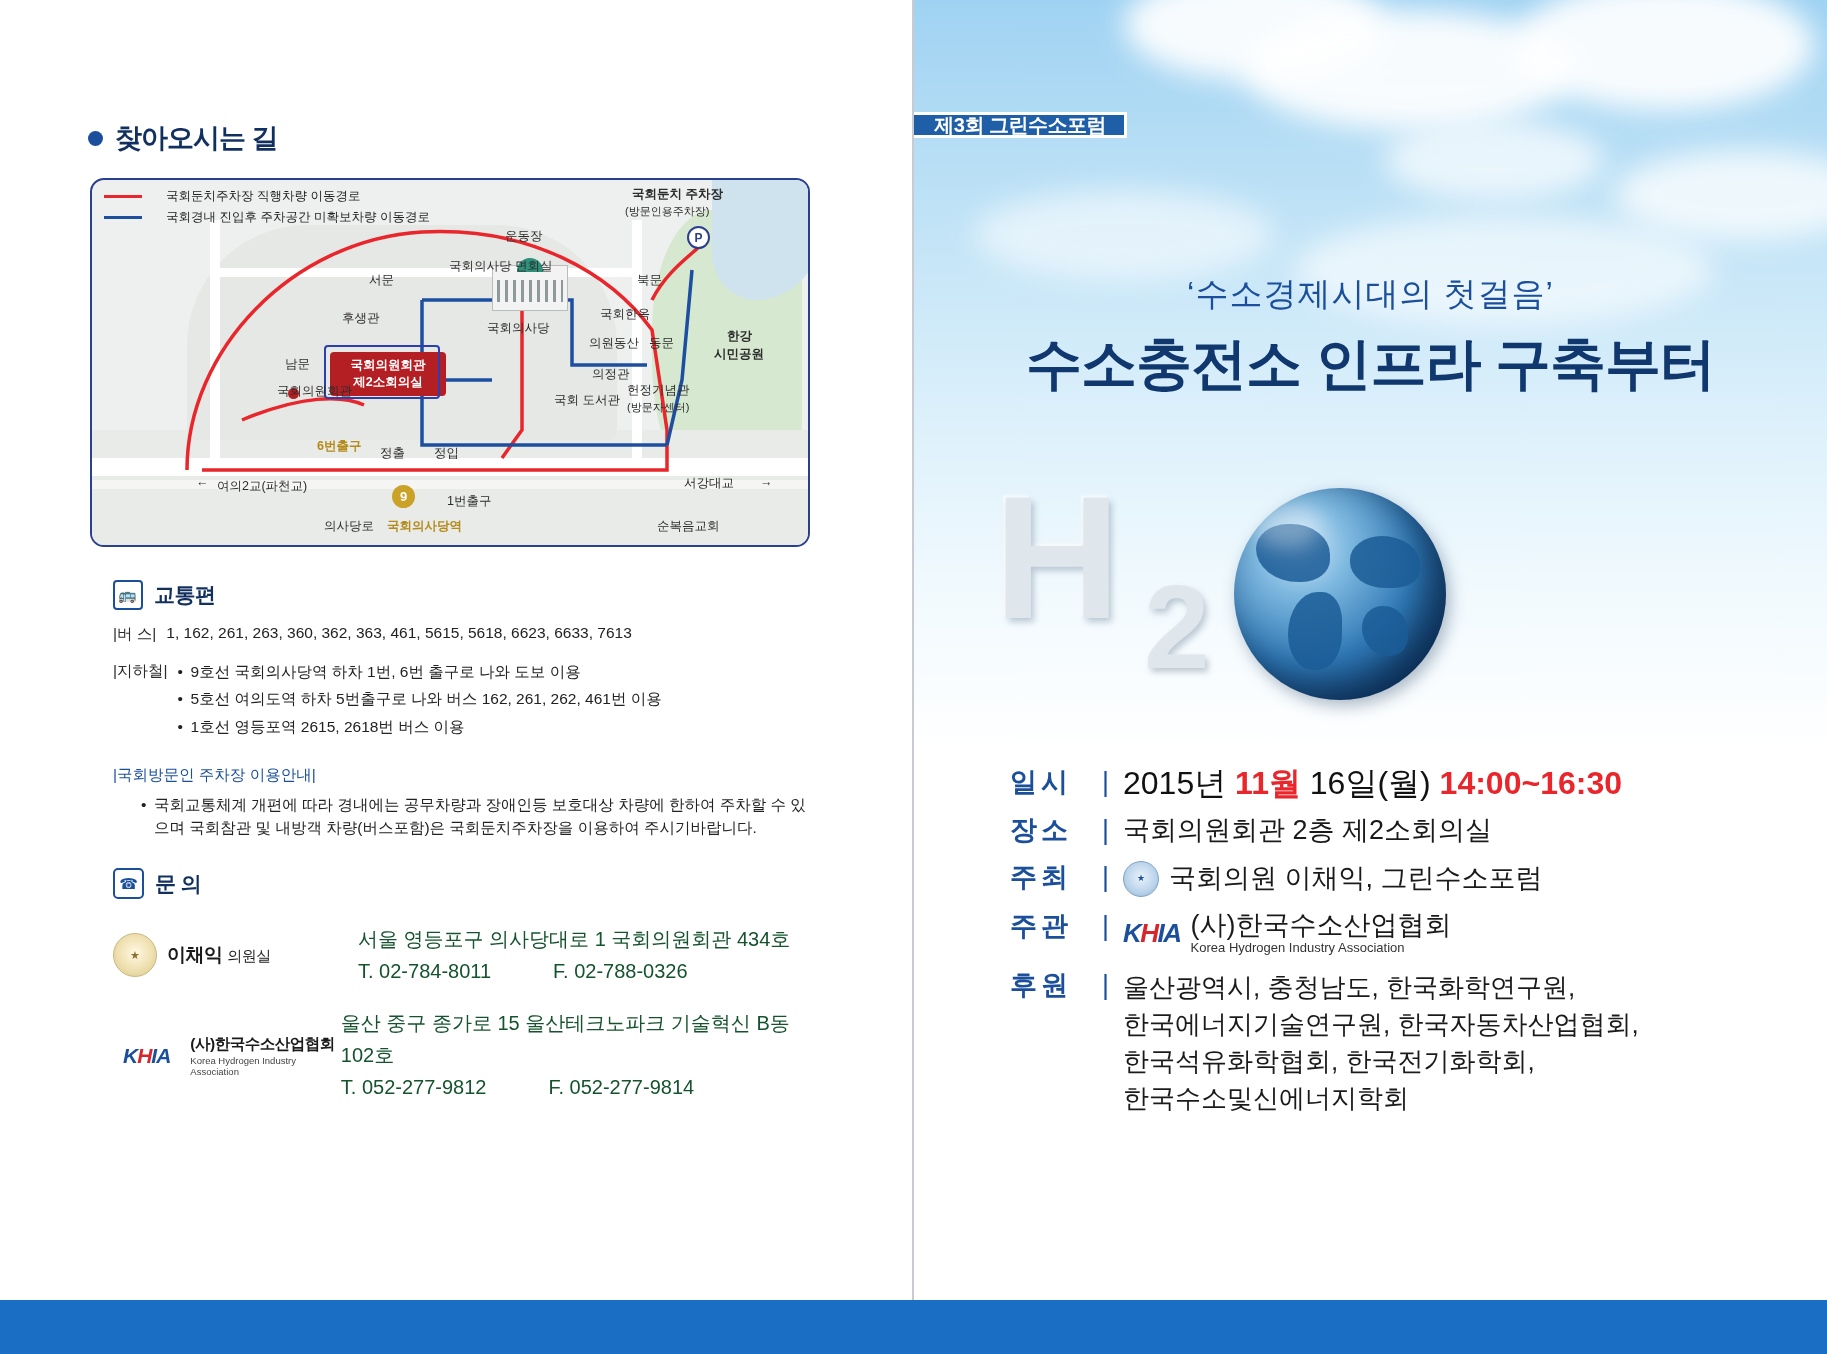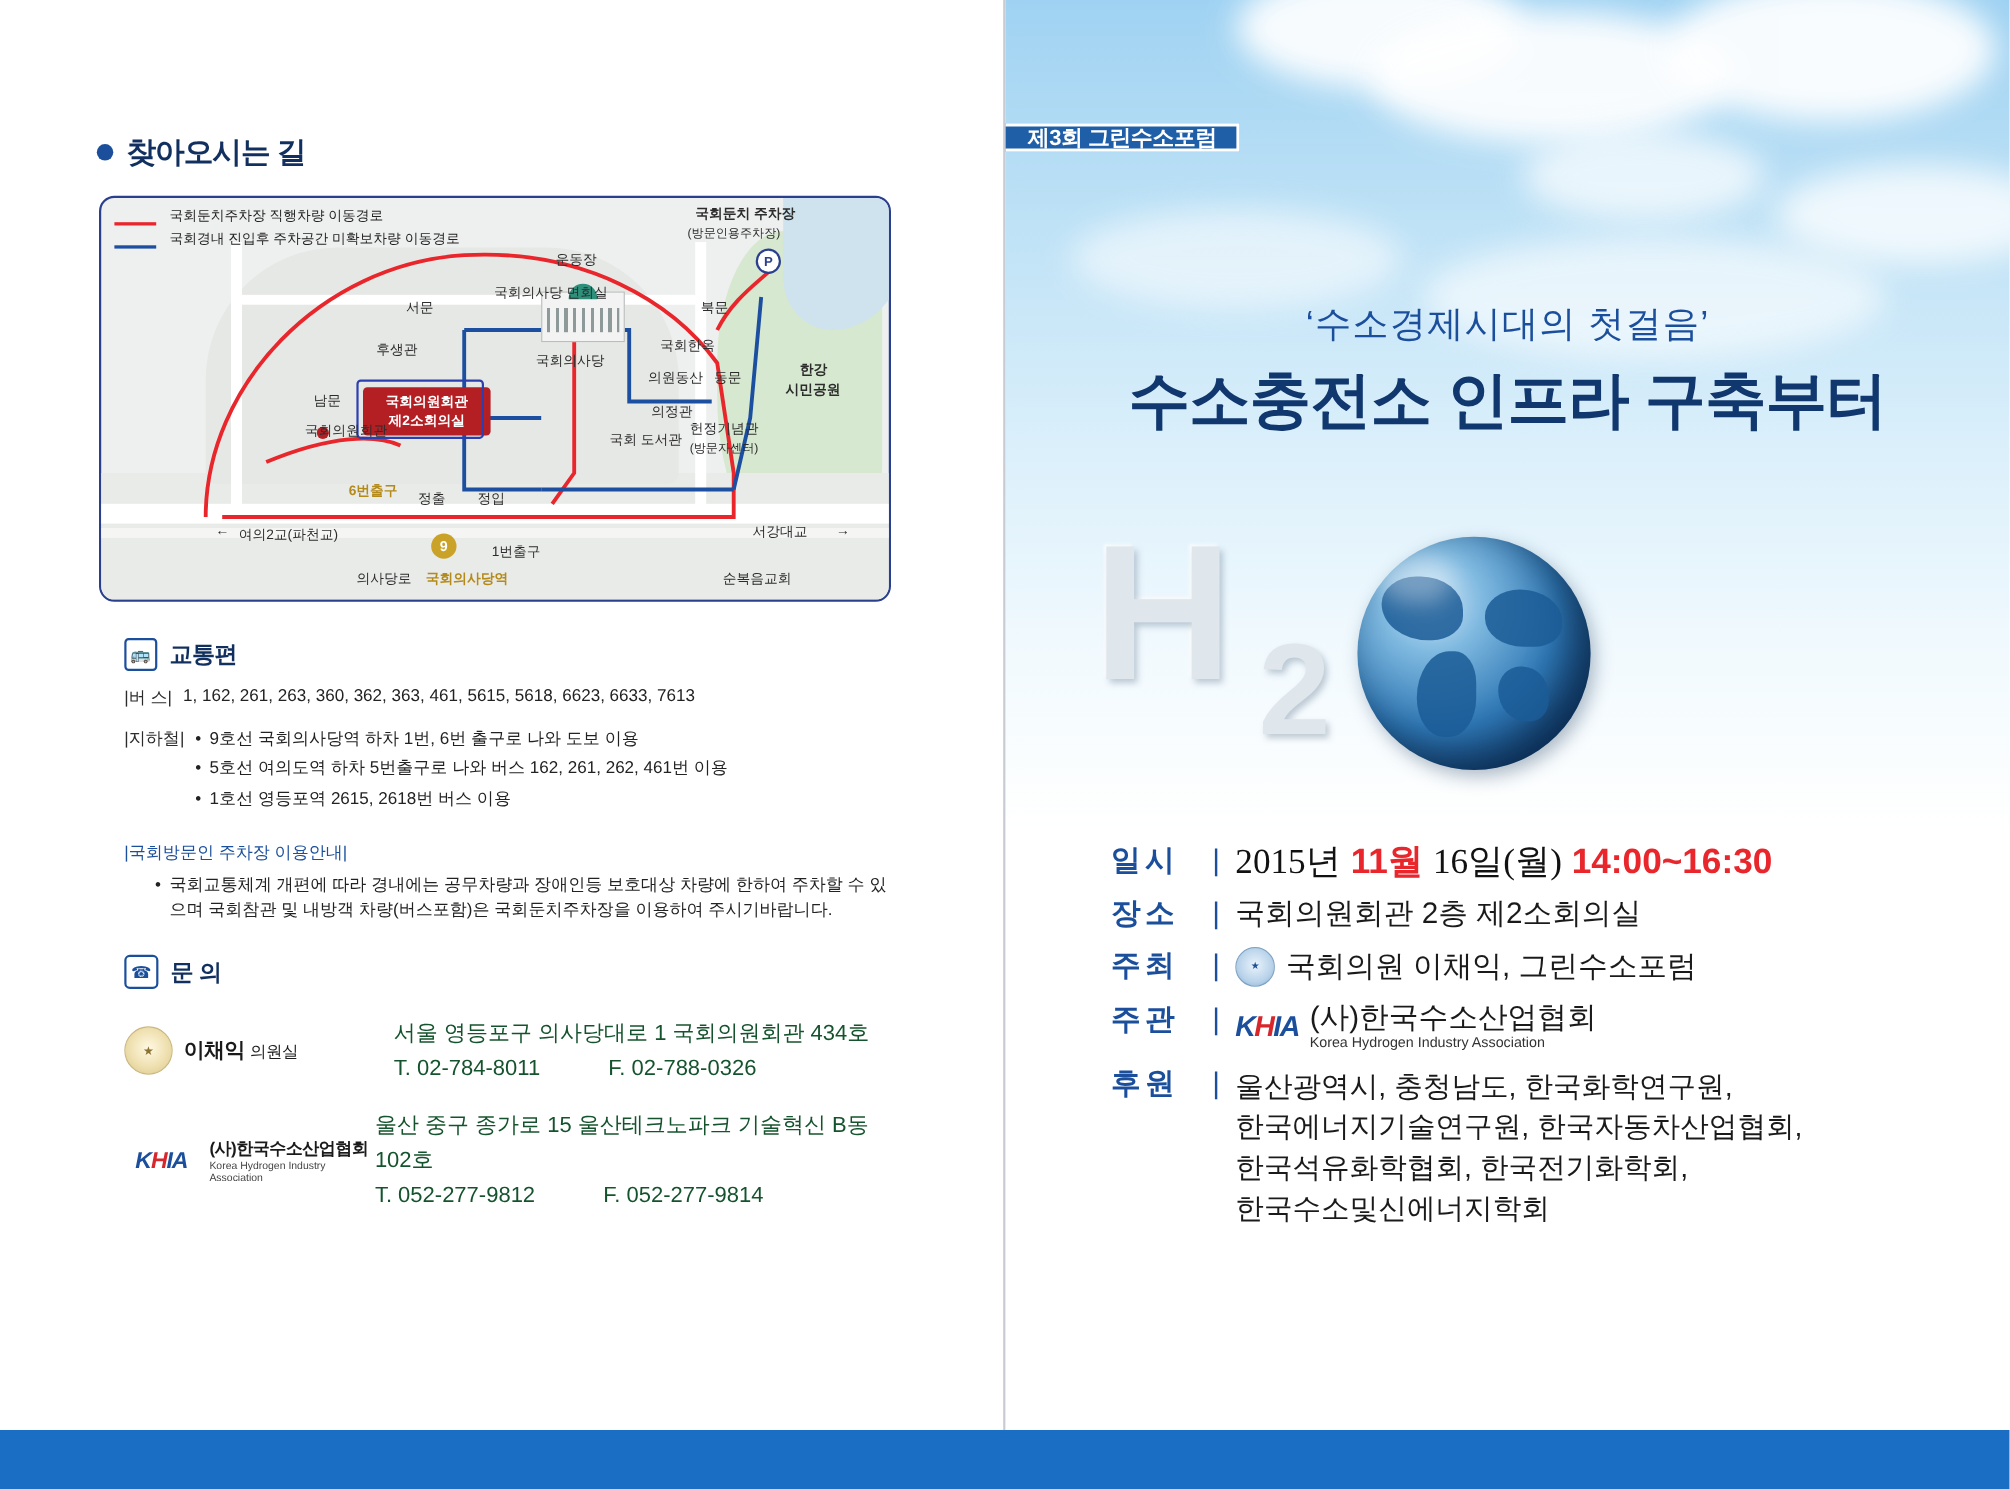--- a/index.html
+++ b/index.html
@@ -32,21 +32,21 @@
     position:absolute;left:90px;top:178px;width:716px;height:365px;
     border:2px solid #2b3f8f;border-radius:14px;background:#eef0ef;overflow:hidden;
   }
   .map .green{position:absolute;background:#d6e8cf;}
   .map .river{position:absolute;background:#cfe3ee;}
   .map .road{position:absolute;background:#ffffff;}
   .map .block{position:absolute;background:#dcdedb;}
   .map .mlabel{position:absolute;font-size:12.5px;color:#2c2c2c;white-space:nowrap;}
   .map .mlabel.sm{font-size:11px;}
   .legend{position:absolute;left:12px;top:8px;font-size:12.5px;color:#222;}
-  .legend .row{display:flex;align-items:flex-end;gap:12px;margin-bottom:4px;}
+  .legend .row{display:flex;align-items:center;gap:24px;margin-bottom:4px;}
   .legend .bar{display:inline-block;width:38px;height:3px;}
   .legend .red{background:#e8262b;}
   .legend .blue{background:#1d4fa0;}
   .redbox{
     position:absolute;background:#b41f24;color:#fff;border-radius:4px;
     font-size:12.5px;line-height:1.35;padding:5px 7px;text-align:center;font-weight:bold;
   }
   .reddot{position:absolute;width:11px;height:11px;border-radius:50%;background:#b41f24;}
   .subwaycircle{
     position:absolute;width:23px;height:23px;border-radius:50%;background:#c9a227;color:#fff;
@@ -148,21 +148,21 @@
   .globe .cont{position:absolute;background:#1b5c96;opacity:.85;border-radius:45% 55% 40% 60%;}
 
   
   .info{position:absolute;left:96px;top:766px;width:800px;}
   .irow{display:flex;margin-bottom:13px;font-size:27px;line-height:1.25;}
   .ilabel{width:92px;color:#1b4f9c;font-weight:bold;letter-spacing:4px;flex:none;}
   .ibar{color:#1b4f9c;margin-right:14px;}
   .ival{color:#1a1a1a;}
   .date-line{font-size:32px;line-height:1.1;}
   .date-line .red{color:#e8262b;font-weight:bold;}
-  .date-line .blk{color:#111;font-family:Liberation Serif, serif;}
+  .date-line .blk{color:#111;}
   .host-line{display:flex;align-items:center;gap:10px;}
   .emblem-sm{
     width:34px;height:34px;border-radius:50%;
     background:radial-gradient(circle at 50% 45%,#eaf3fb 0%,#b9d3ea 60%,#86aed1 100%);
     border:1px solid #7fa3c4;display:flex;align-items:center;justify-content:center;
     font-size:9px;color:#1b4f9c;font-weight:bold;flex:none;
   }
   .khia-sm{display:flex;flex-direction:column;line-height:1;}
   .khia-sm .mark{font-size:26px;font-weight:bold;color:#1b4f9c;font-style:italic;letter-spacing:-1.5px;}
   .khia-sm .mark .red{color:#d8272c;}

